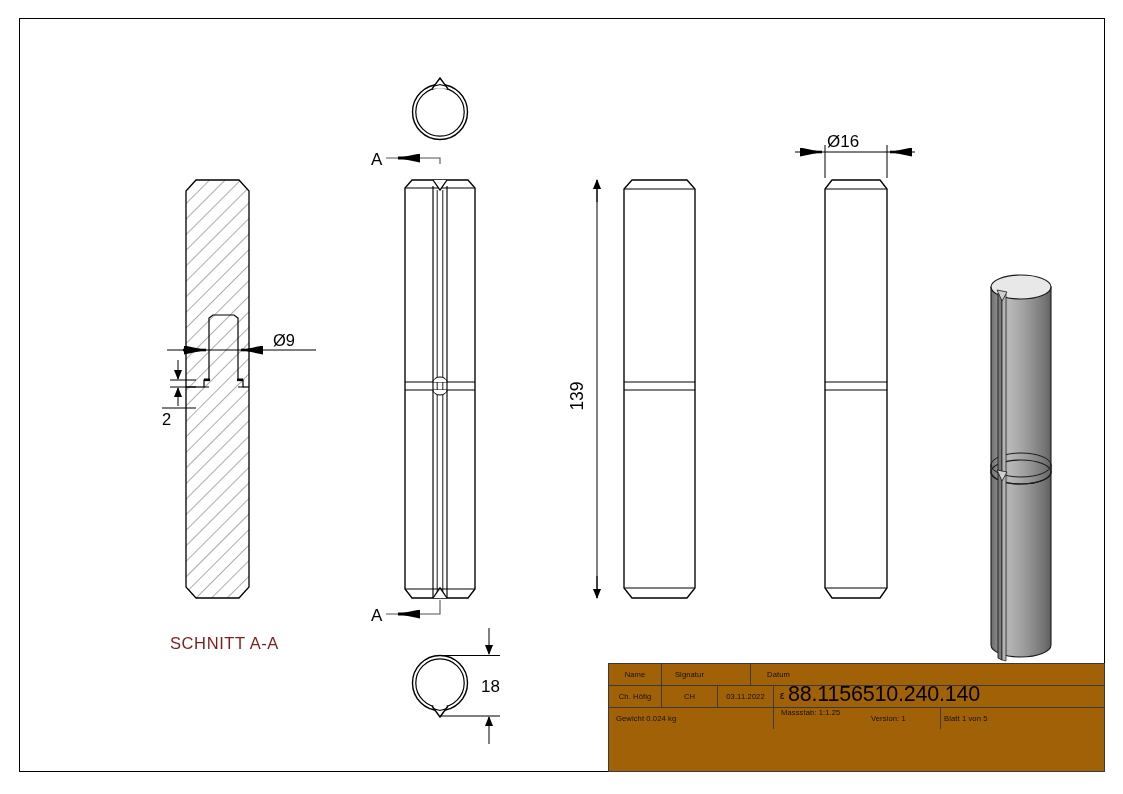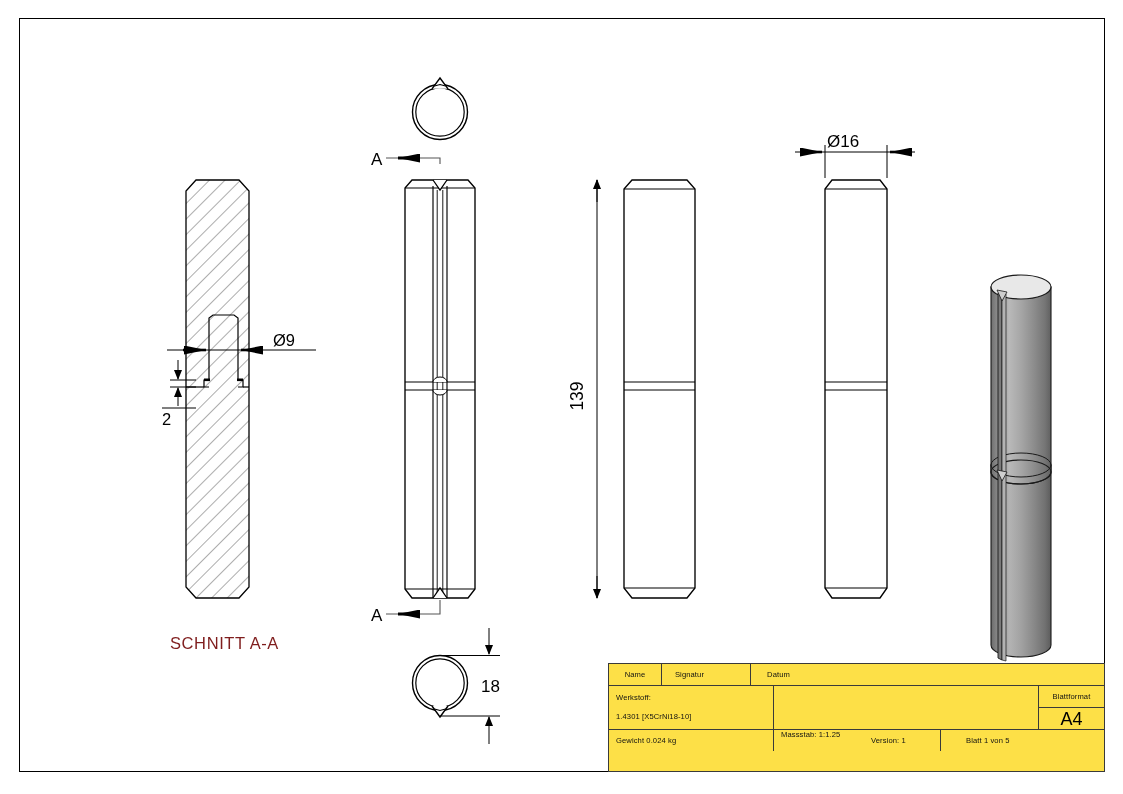--- a/index.html
+++ b/index.html
@@ -5,21 +5,21 @@
   html,body{margin:0;padding:0;background:#ffffff;}
   body{width:1123px;height:794px;overflow:hidden;
        font-family:"Liberation Sans",sans-serif;color:#000;}
   #sheet{position:relative;width:1123px;height:794px;background:#fff;}
   #frame{position:absolute;left:19px;top:18px;width:1086px;height:754px;
          border:1.6px solid #000;box-sizing:border-box;}
   svg{position:absolute;left:0;top:0;width:1123px;height:794px;overflow:visible;}
   .dimtxt{font-family:"Liberation Sans",sans-serif;fill:#000;}
   
   #titleblock{position:absolute;left:608px;top:663px;width:497px;height:109px;
-              box-sizing:border-box;border:1.1px solid #3a3a3a;background:#fde047;}
+              box-sizing:border-box;border:1.1px solid #3a3a3a;background:#a16207;}
   .tb-row{display:flex;box-sizing:border-box;}
   .tb-cell{box-sizing:border-box;position:relative;}
   .bl{border-left:1.1px solid #3a3a3a;}
   .bb{border-bottom:1.1px solid #3a3a3a;}
   .lbl{font-size:7.6px;color:#111;letter-spacing:.1px;}
   .ctr{display:flex;align-items:center;justify-content:center;}
   #r1{height:22px;}
   #r2{height:22px;}
   #r3{height:44px;}
   #r4{height:21px;}
@@ -202,36 +202,34 @@
   <div class="schnitt" style="left:170px;top:634px;">SCHNITT A-A</div>
 
   <div id="titleblock">
 
     <div class="tb-row bb" id="r1">
       <div class="tb-cell ctr lbl" style="width:52px;">Name</div>
       <div class="tb-cell ctr lbl bl" style="width:56px;">Signatur</div>
       <div class="tb-cell ctr lbl bl" style="width:56px;margin-left:33px;">Datum</div>
     </div>
 
-
-    <div class="tb-row bb" id="r3">
-      <div class="tb-cell" style="width:164px;position:relative;">
-        <span class="lbl" style="position:absolute;left:7px;top:7px;">Werkstoff:</span>
-        <span class="lbl" style="position:absolute;left:7px;top:26px;">1.4301 [X5CrNi18-10]</span>
-      </div>
-      <div class="tb-cell bl" style="width:265px;"></div>
-      <div class="tb-cell bl" style="width:66px;">
-        <div class="ctr lbl bb" style="height:21px;">Blattformat</div>
-        <div class="ctr a4" style="height:22px;">A4</div>
+    <div class="tb-row bb" id="r2">
+      <div class="tb-cell ctr lbl" style="width:52px;">Ch. Höfig</div>
+      <div class="tb-cell ctr lbl bl" style="width:56px;">CH</div>
+      <div class="tb-cell ctr lbl bl" style="width:56px;">03.11.2022</div>
+      <div class="tb-cell bl" style="width:331px;position:relative;">
+        <span class="tiny-eps" style="position:absolute;left:6px;top:4px;">ε</span>
+        <span class="artnum" style="position:absolute;left:14px;top:-2px;">88.1156510.240.140</span>
       </div>
     </div>
+
 
     <div class="tb-row" id="r4">
       <div class="tb-cell lbl" style="width:164px;display:flex;align-items:center;padding-left:7px;">Gewicht 0.024 kg</div>
       <div class="tb-cell bl" style="width:167px;position:relative;display:flex;align-items:center;">
         <span class="lbl" style="position:absolute;left:7px;top:0;">Massstab: 1:1.25</span>
         <span class="lbl" style="position:absolute;left:97px;top:6px;">Version: 1</span>
       </div>
-      <div class="tb-cell bl lbl" style="width:164px;display:flex;align-items:center;padding-left:25px;">Blatt 1 von 5</div>
+      <div class="tb-cell bl lbl" style="width:164px;display:flex;align-items:center;padding-left:3px;">Blatt 1 von 5</div>
     </div>
 
   </div>
 </div>
 
 </body></html>

